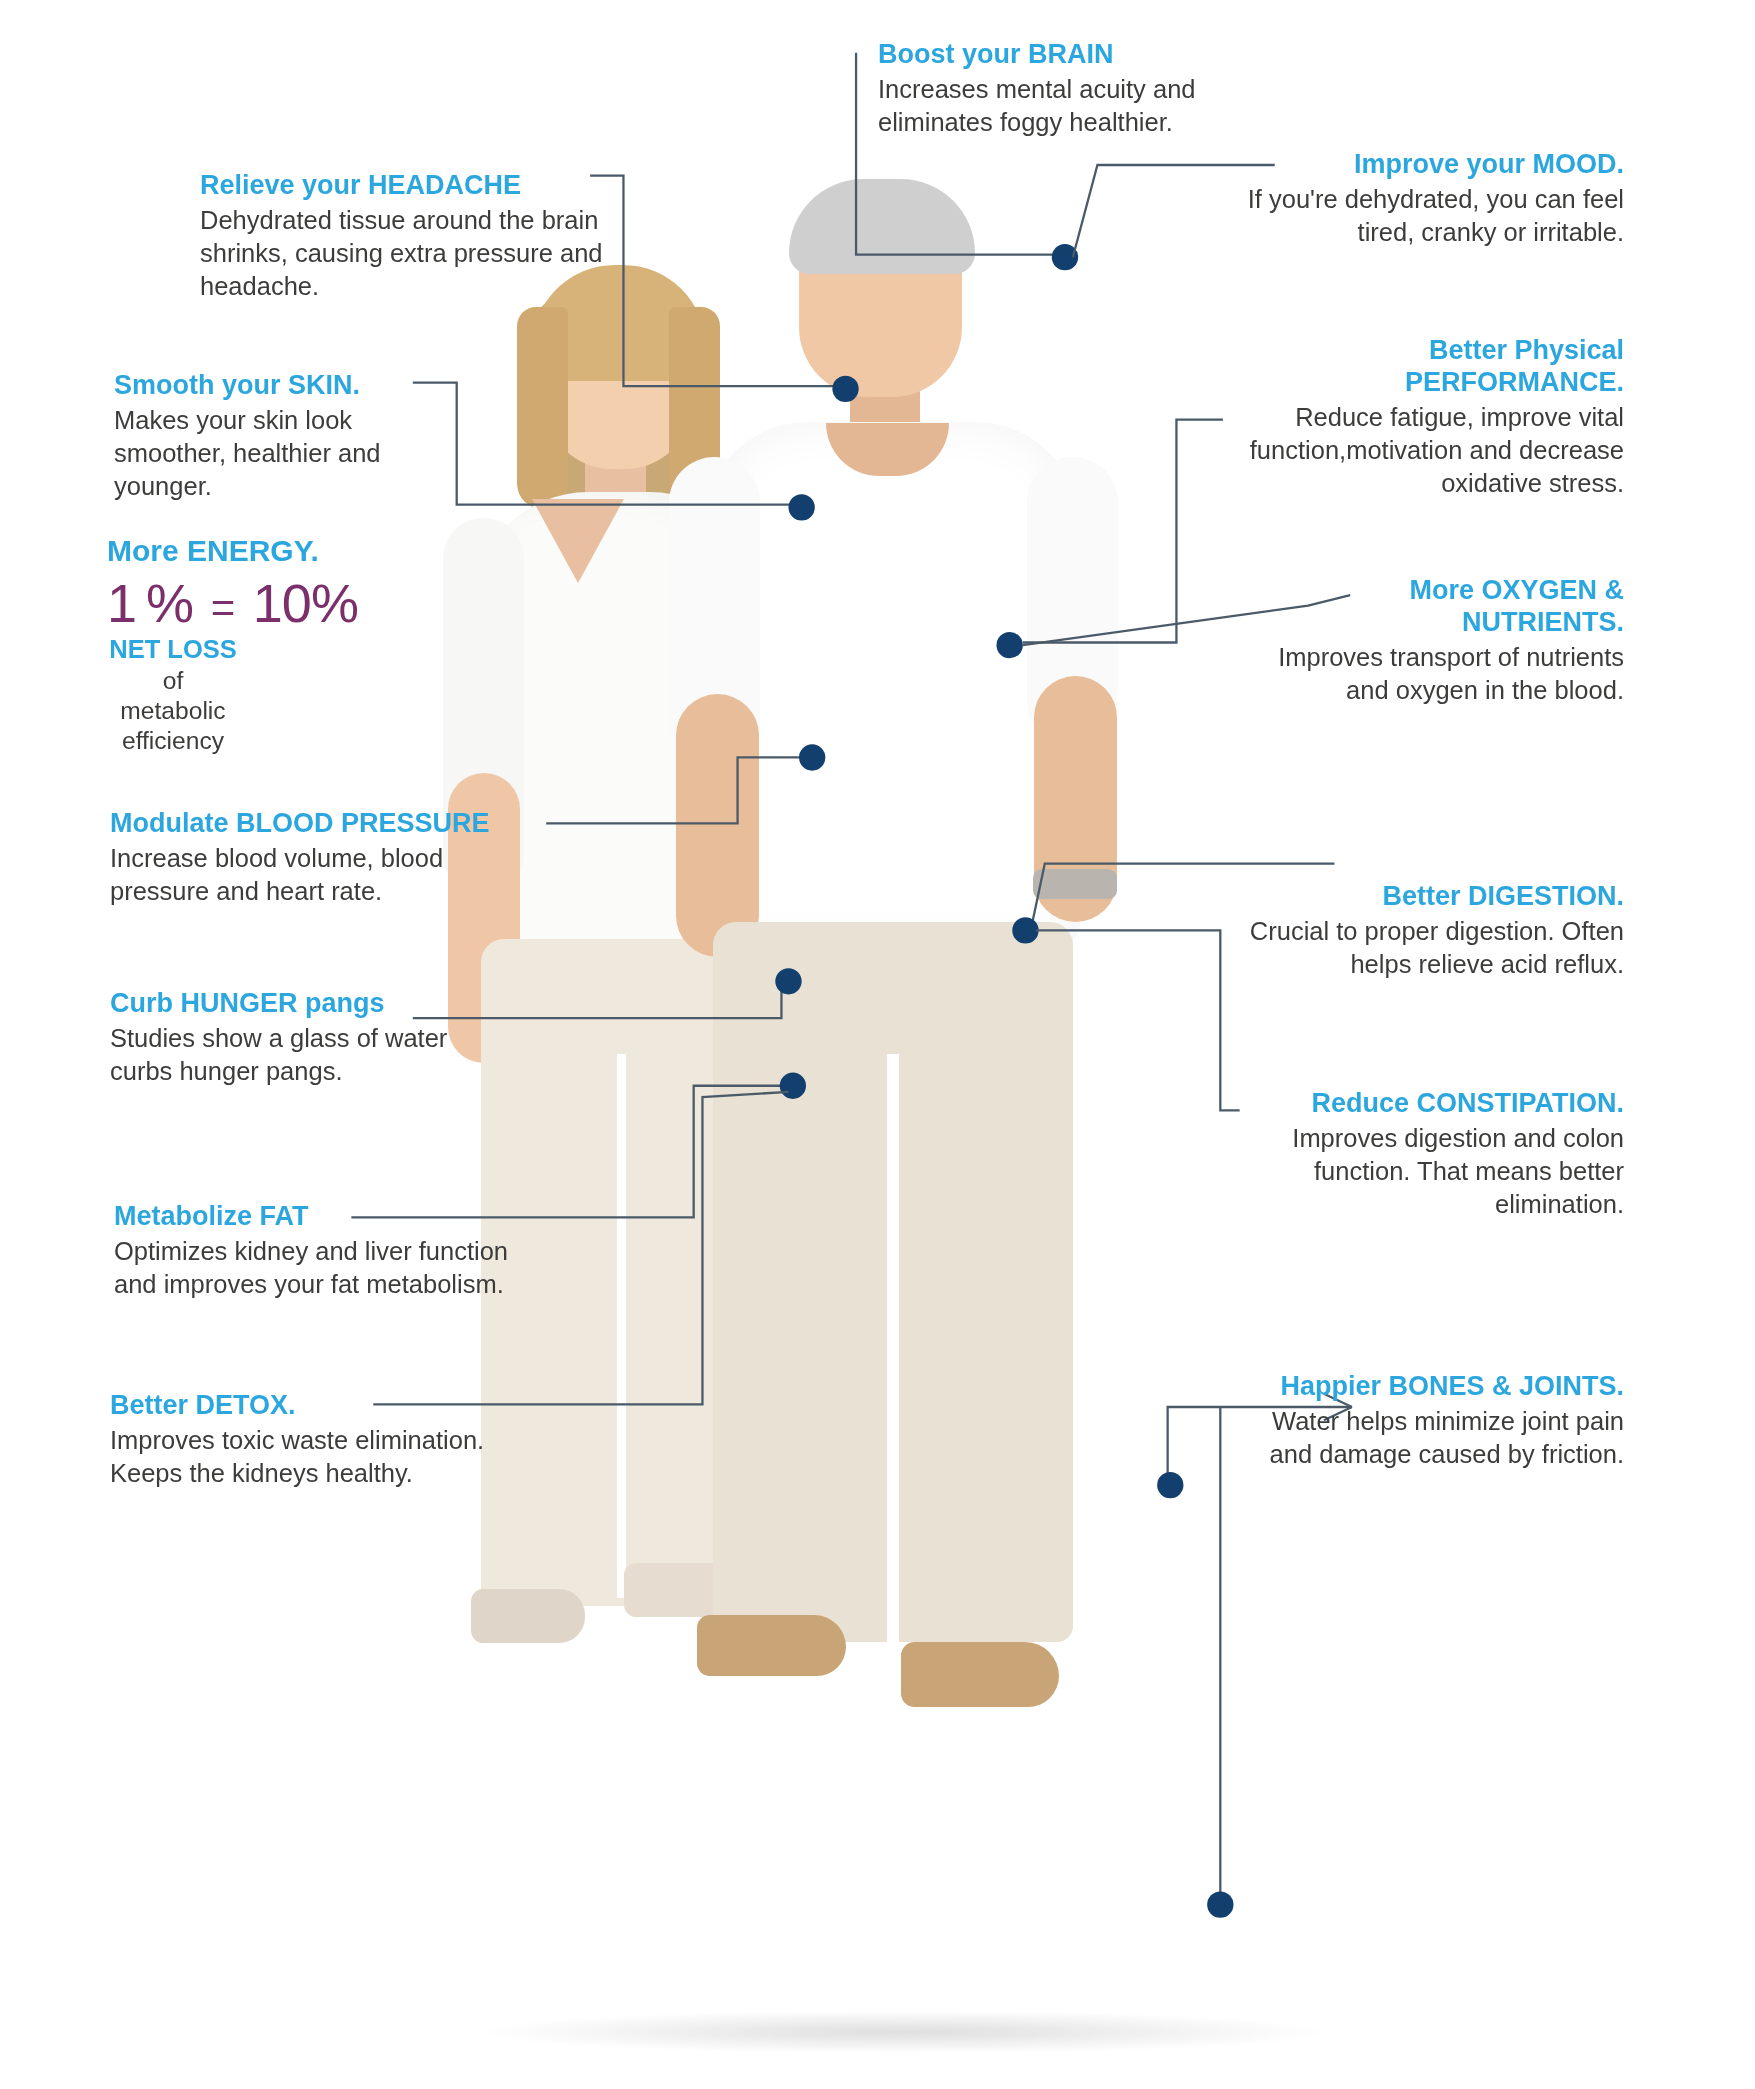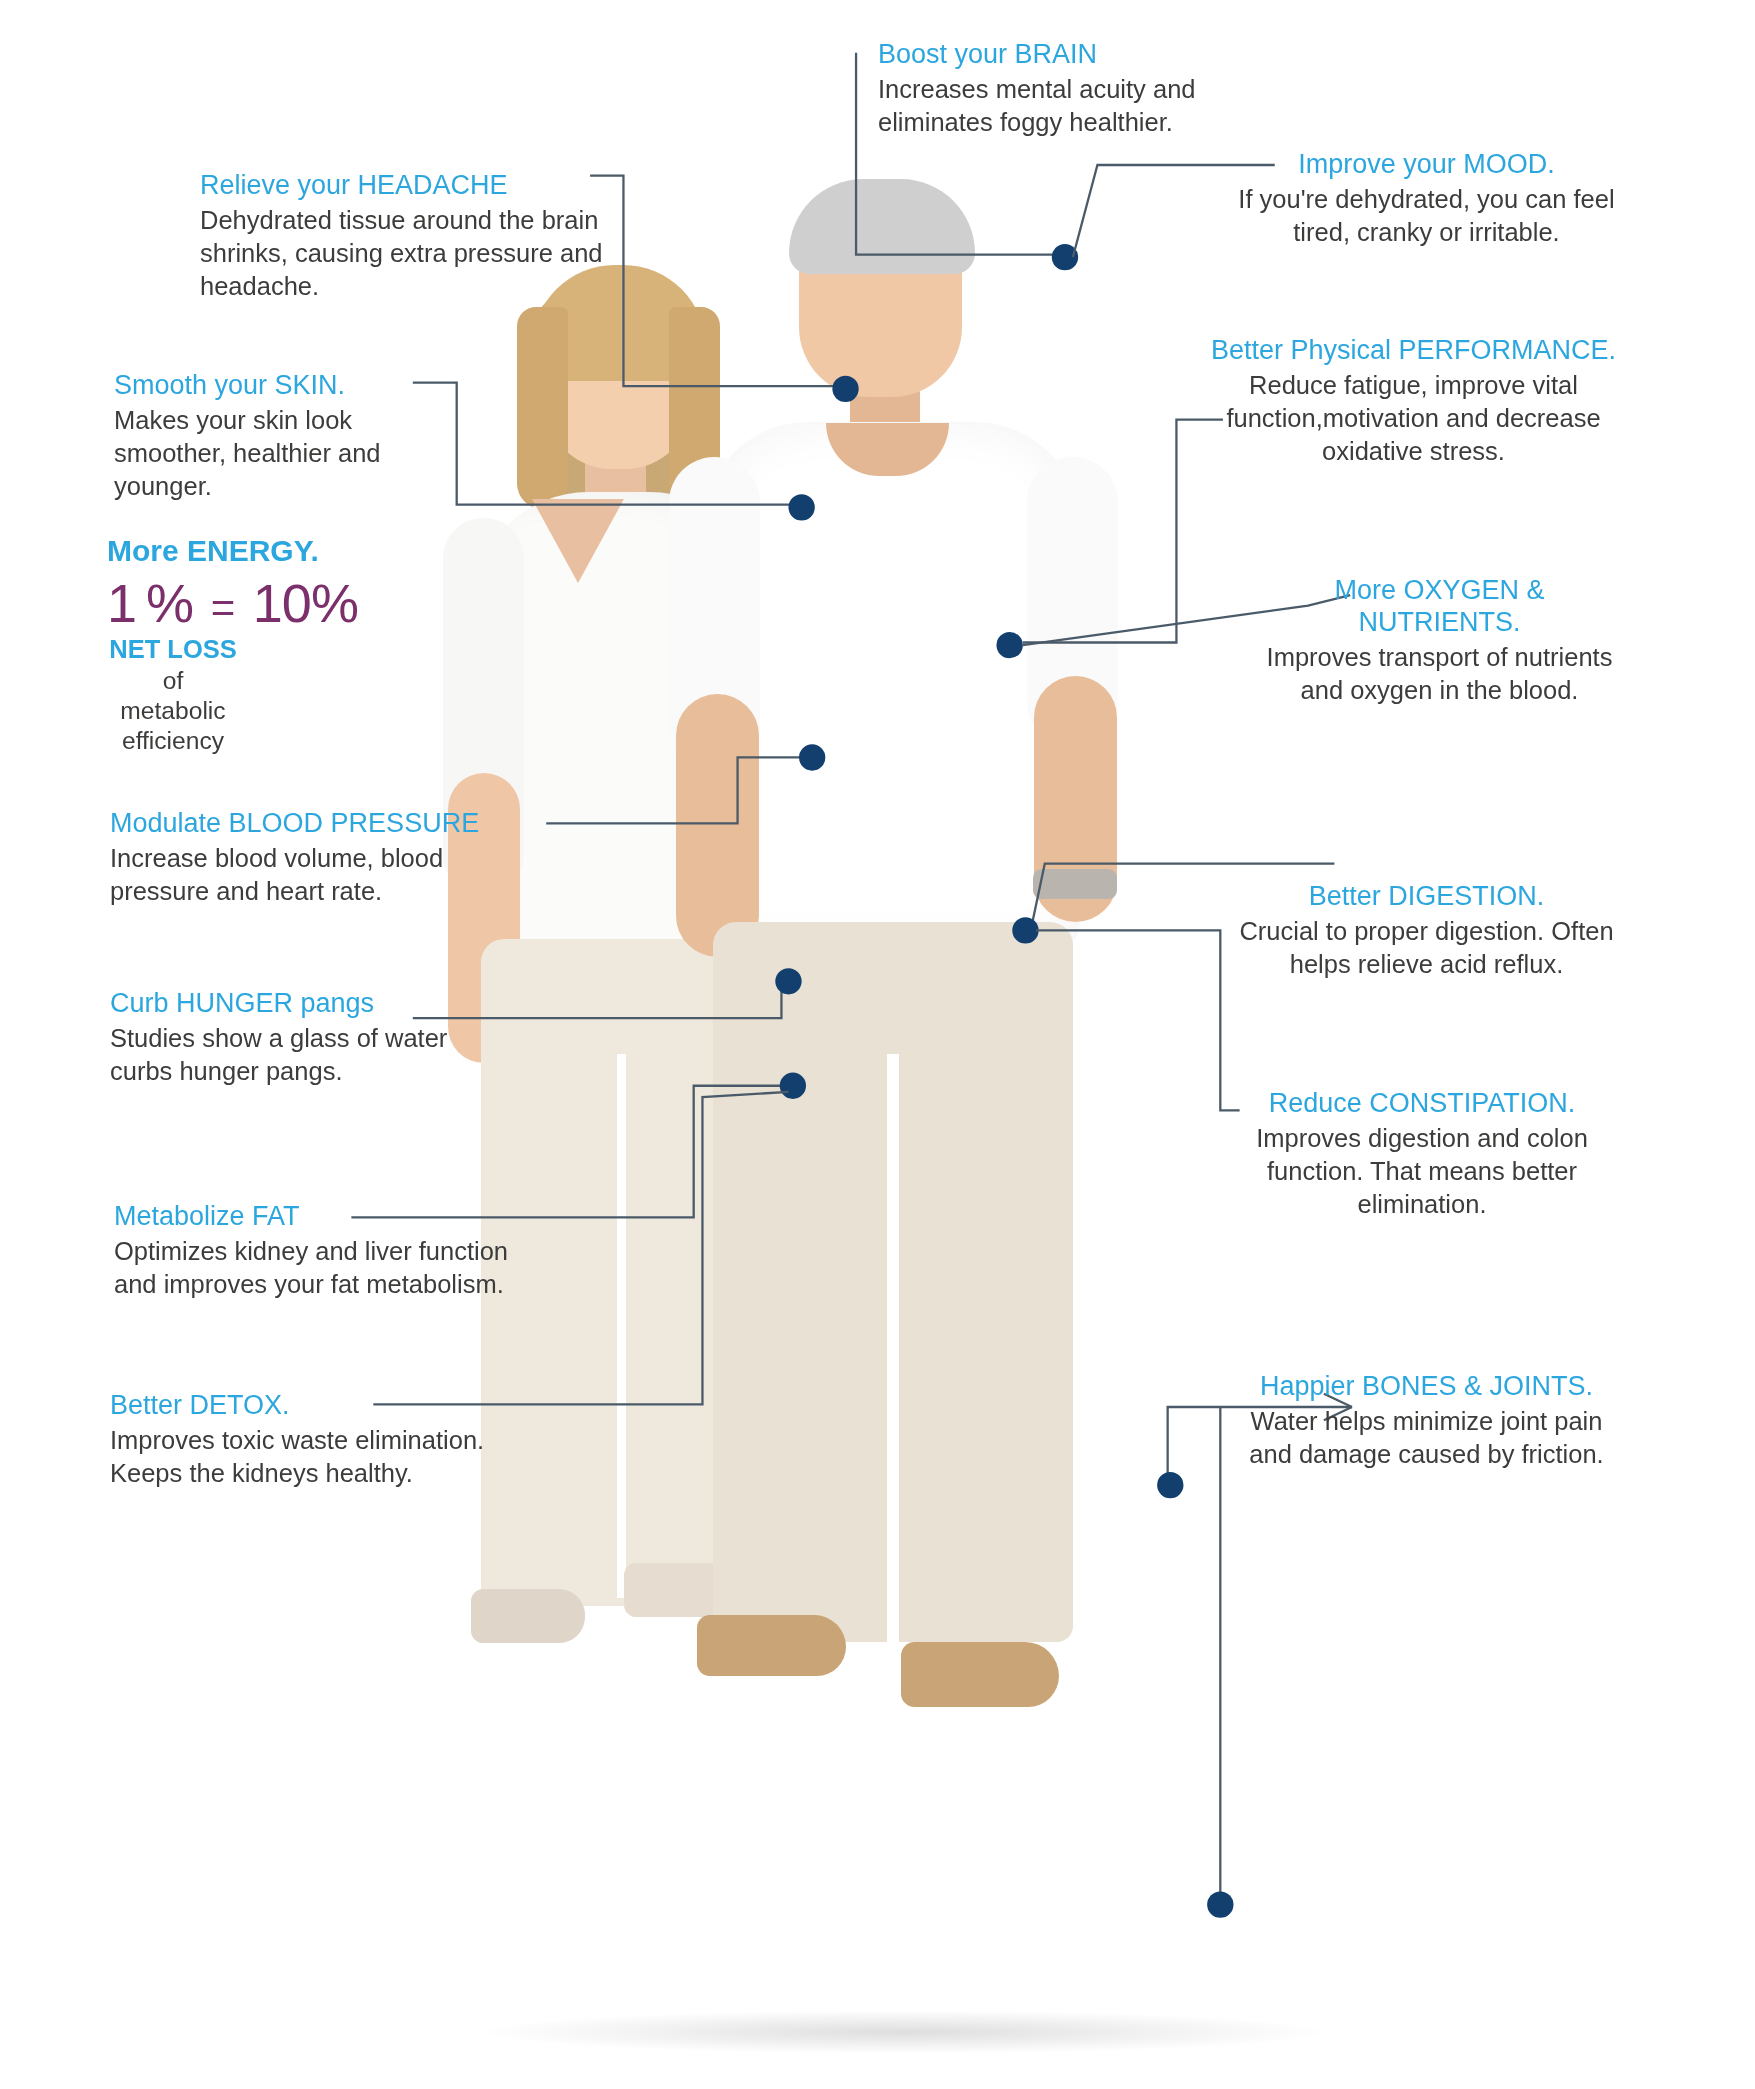--- a/index.html
+++ b/index.html
@@ -19,34 +19,34 @@
   }
 
   
   .callout {
     position: absolute;
     color: #3b3b3b;
     line-height: 1.24;
   }
   .callout .head {
     color: #2ba6de;
-    font-weight: normal;
+    font-weight: bold;
     font-size: 27px;
     line-height: 1.18;
     display: block;
     margin-bottom: 1.8px;
   }
   .callout .body {
     color: #3c3c3b;
     font-size: 25.5px;
     line-height: 1.3;
     display: block;
   }
   .align-left { text-align: left; }
-  .align-right { text-align: center; }
+  .align-right { text-align: right; }
 
   
   .energy {
     position: absolute;
     left: 107px;
     top: 534px;
     width: 386px;
     text-align: left;
   }
   .energy .head {

